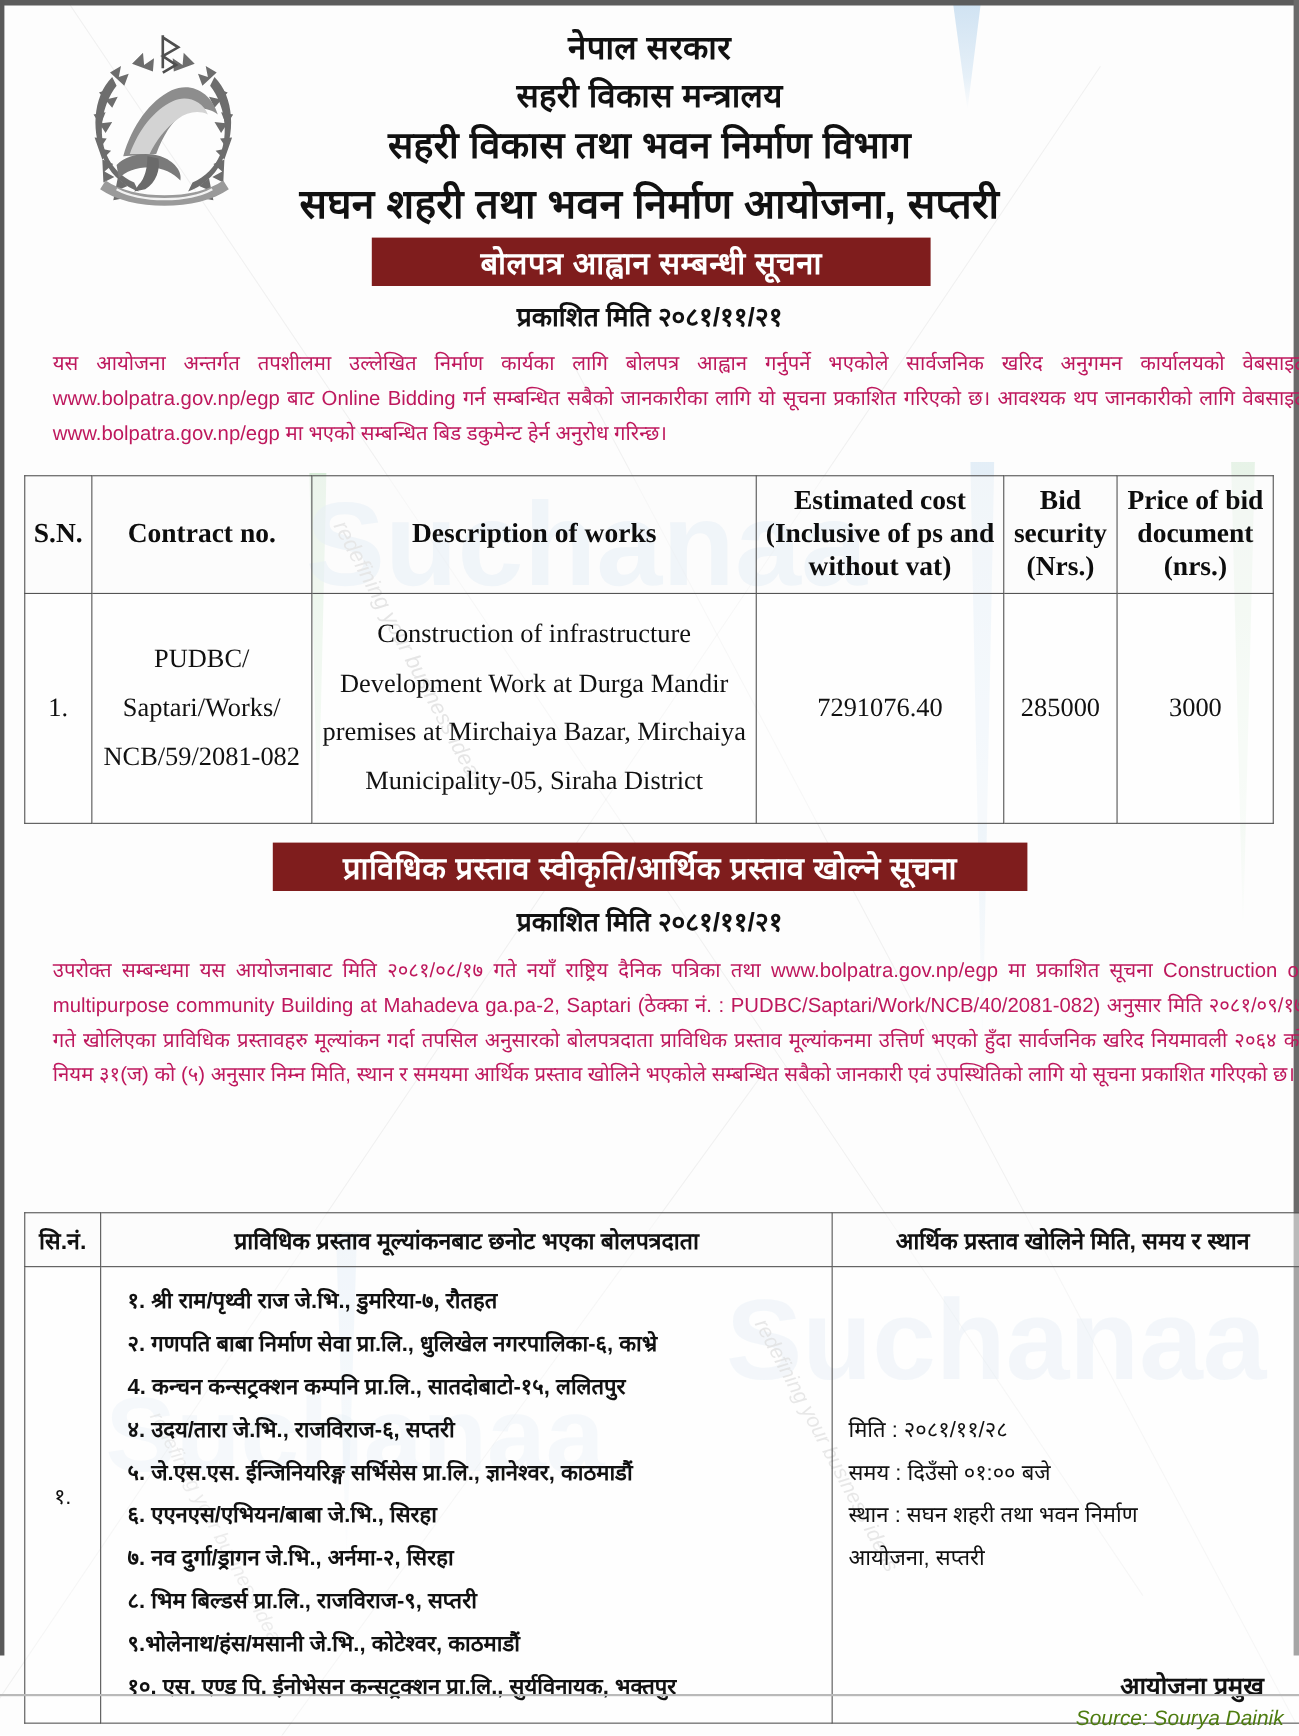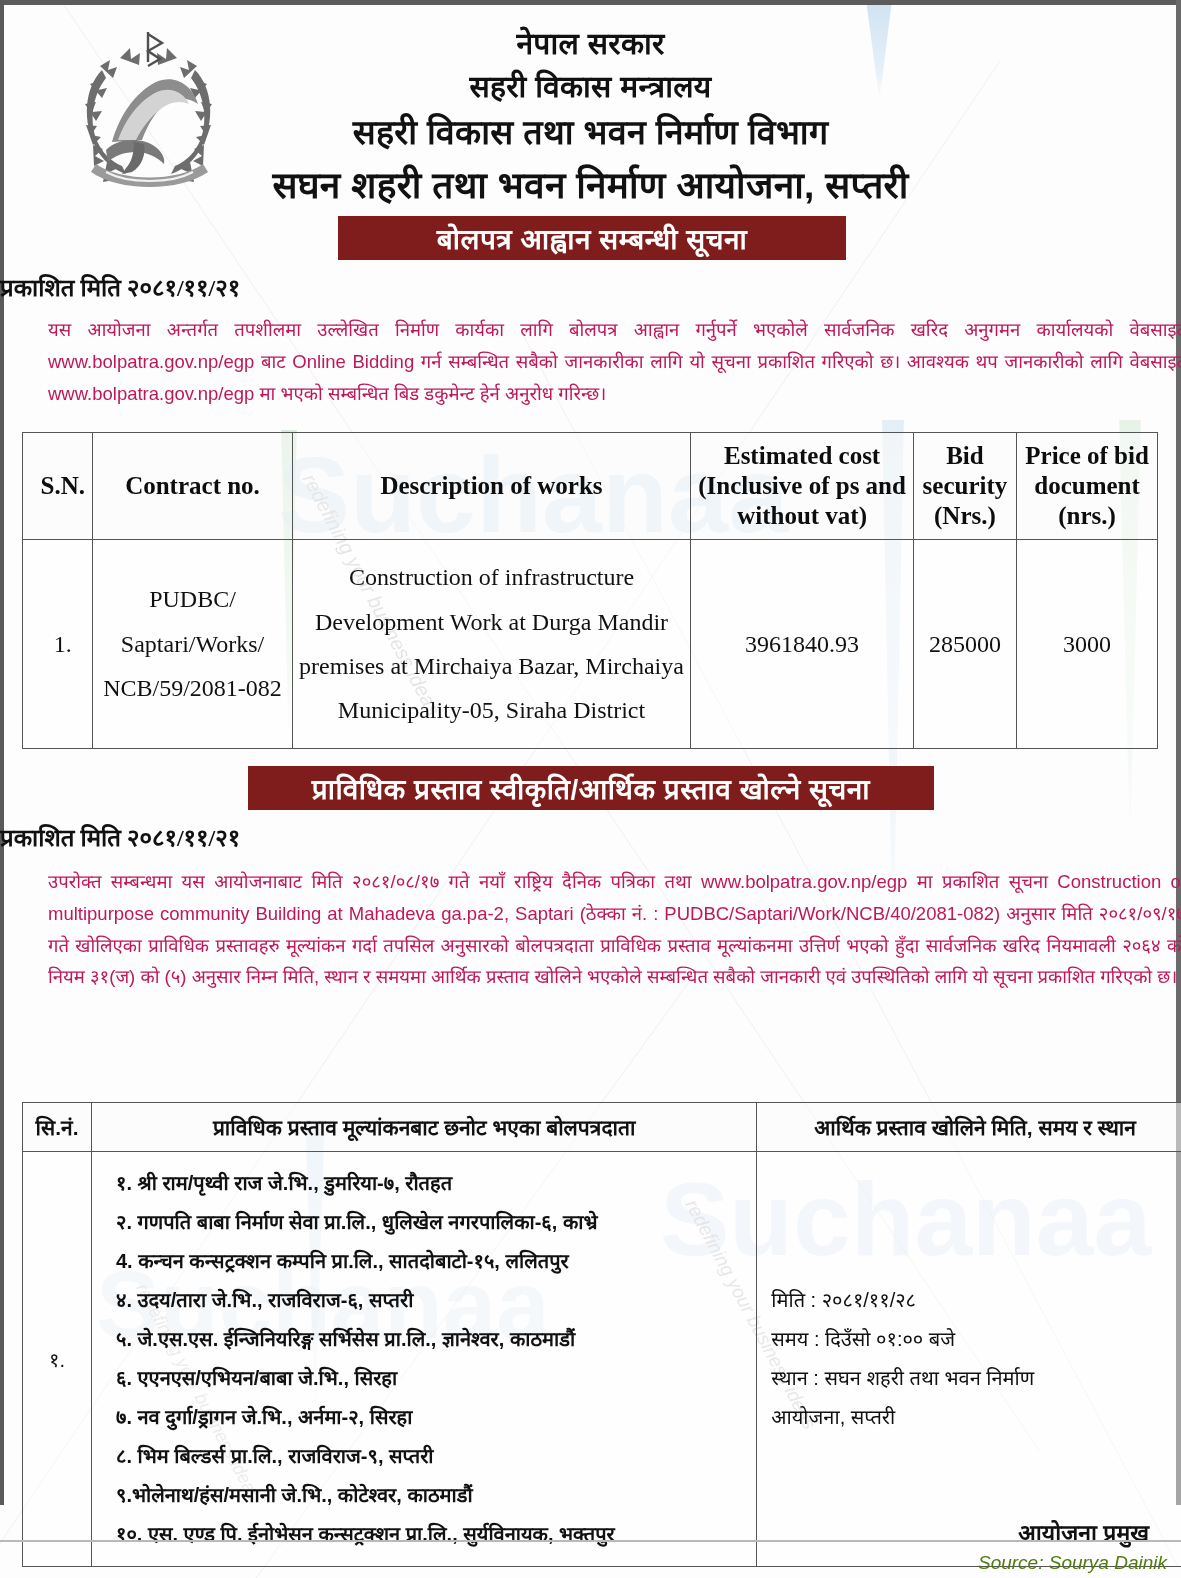--- a/index.html
+++ b/index.html
@@ -86,22 +86,22 @@
     font-family:"Liberation Sans","DejaVu Sans",sans-serif;
     font-weight:bold;
     text-align:center;
     display:flex;align-items:center;justify-content:center;
     letter-spacing:.5px;
   }
   #banner1{left:338px;top:216px;width:508px;height:44px;font-size:28px;}
   #banner2{left:248px;top:766px;width:686px;height:44px;font-size:28px;}
 
   .pubdate{
-    position:absolute;width:1181px;text-align:left;
-    font-family:Liberation Serif, serif;
+    position:absolute;width:1181px;text-align:center;
+    font-family:Liberation Sans, sans-serif;
     font-size:24px;color:#111;font-weight:600;
   }
   #pubdate1{left:0;top:270px;}
   #pubdate2{left:0;top:820px;}
 
   .para{
     position:absolute;
     color:#be185d;
     text-align:justify;
     font-family:"Liberation Sans","DejaVu Sans",sans-serif;
@@ -122,21 +122,21 @@
     text-align:center;vertical-align:middle;height:106px;
     background:rgba(252,252,252,.55);
     line-height:1.2;
   }
   #tbl-works td{
     font-family:"Liberation Serif","DejaVu Serif",serif;
     font-size:24px;color:#111;text-align:center;vertical-align:middle;
     height:208px;line-height:1.85;
     background:rgba(255,255,255,.45);
   }
-  .c-sn{width:60px;padding-left:10px;}
+  .c-sn{width:60px;}
   .c-contract{width:200px;}
   .c-desc{width:407px;}
   .c-cost{width:225px;}
   .c-bid{width:103px;margin-left:38px;}
   .c-price{width:141px;}
 
   #tbl-bidders{left:22px;top:1102px;width:1172px;}
   #tbl-bidders th{
     font-family:"Liberation Sans","DejaVu Sans",sans-serif;
     font-weight:bold;font-size:21px;color:#111;
@@ -273,21 +273,21 @@
           <th class="c-cost">Estimated cost (Inclusive of ps and without vat)</th>
           <th class="c-bid">Bid security (Nrs.)</th>
           <th class="c-price">Price of bid document (nrs.)</th>
         </tr>
       </thead>
       <tbody>
         <tr>
           <td class="c-sn">1.</td>
           <td class="c-contract">PUDBC/ Saptari/Works/ NCB/59/2081-082</td>
           <td class="c-desc">Construction of infrastructure Development Work at Durga Mandir premises at Mirchaiya Bazar, Mirchaiya Municipality-05, Siraha District</td>
-          <td class="c-cost">3961840.93</td>
+          <td class="c-cost">7291076.40</td>
           <td class="c-bid">285000</td>
           <td class="c-price">3000</td>
         </tr>
       </tbody>
     </table>
 
     <div class="banner" id="banner2">प्राविधिक प्रस्ताव स्वीकृति/आर्थिक प्रस्ताव खोल्ने सूचना</div>
     <div class="pubdate" id="pubdate2">प्रकाशित मिति २०८१/११/२१</div>
     <div class="para" id="para2">उपरोक्त सम्बन्धमा यस आयोजनाबाट मिति २०८१/०८/१७ गते नयाँ राष्ट्रिय दैनिक पत्रिका तथा www.bolpatra.gov.np/egp मा प्रकाशित सूचना Construction of multipurpose community Building at Mahadeva ga.pa-2, Saptari (ठेक्का नं. : PUDBC/Saptari/Work/NCB/40/2081-082) अनुसार मिति २०८१/०९/१७ गते खोलिएका प्राविधिक प्रस्तावहरु मूल्यांकन गर्दा तपसिल अनुसारको बोलपत्रदाता प्राविधिक प्रस्ताव मूल्यांकनमा उत्तिर्ण भएको हुँदा सार्वजनिक खरिद नियमावली २०६४ को नियम ३१(ज) को (५) अनुसार निम्न मिति, स्थान र समयमा आर्थिक प्रस्ताव खोलिने भएकोले सम्बन्धित सबैको जानकारी एवं उपस्थितिको लागि यो सूचना प्रकाशित गरिएको छ।</div>
 

